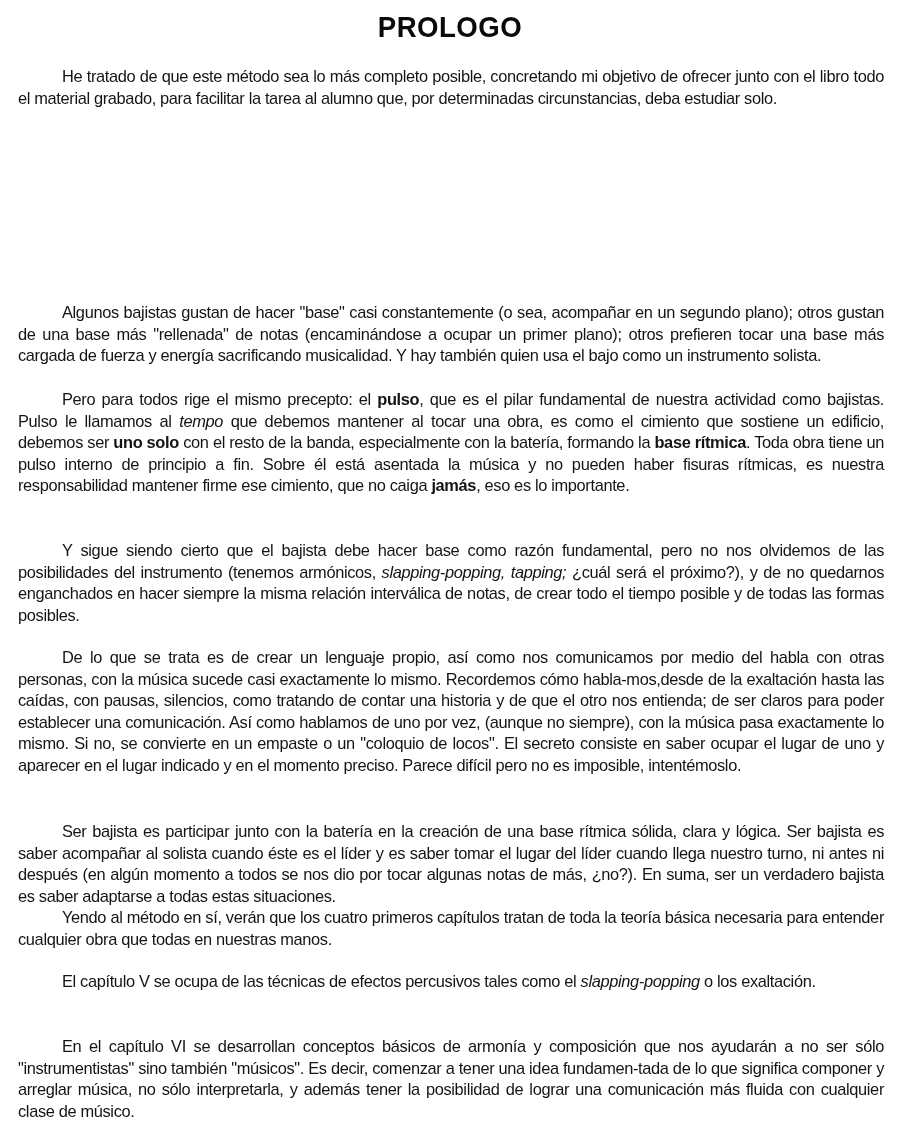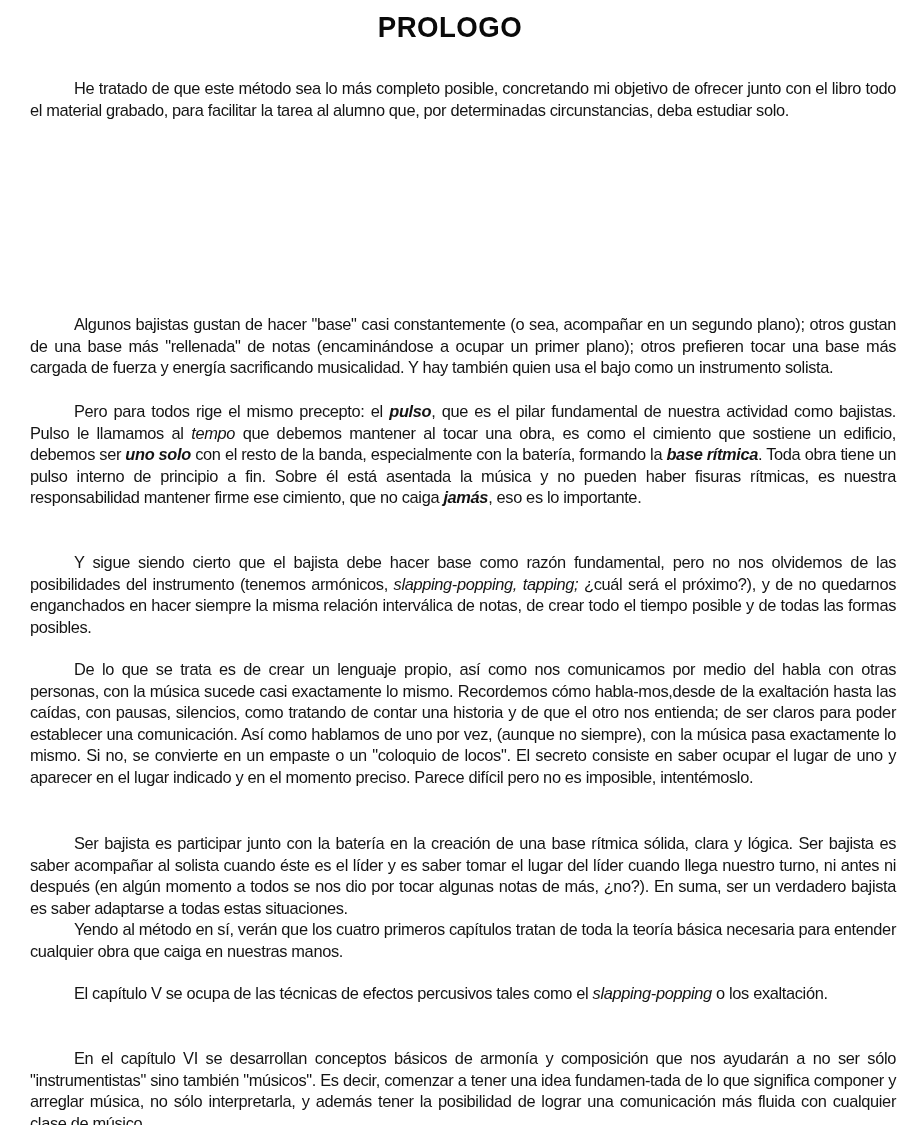--- a/index.html
+++ b/index.html
@@ -34,40 +34,40 @@
       letter-spacing: 0.5px;
       transform: scaleX(0.92);
       transform-origin: center;
       margin: 0;
       color: #0a0a0a;
     }
     .para {
       position: absolute;
       left: 18px;
       width: 866px;
-      margin: 12px;
+      margin: 0;
       font-size: 16.4px;
       line-height: 21.5px;
       text-align: justify;
       text-indent: 44px;
       letter-spacing: -0.35px;
       word-spacing: 0px;
       color: #141414;
     }
-    .para b { font-weight: bold; font-style: italic; }
+    .para b { font-weight: bold; }
     .para i { }
   </style>
 </head>
 <body>
 
 <div class="page">
   <h1 class="title">PROLOGO</h1>
 
   <p class="para" style="top:66px"><span>He tratado de que este método sea lo más completo posible, concretando mi objetivo de ofrecer junto con el libro todo el material grabado, para facilitar la tarea al alumno que, por determinadas circunstancias, deba estudiar solo.</span></p>
   <p class="para" style="top:302px"><span>Algunos bajistas gustan de hacer "base" casi constantemente (o sea, acompañar en un segundo plano); otros gustan de una base más "rellenada" de notas (encaminándose a ocupar un primer plano); otros prefieren tocar una base más cargada de fuerza y energía sacrificando musicalidad. Y hay también quien usa el bajo como un instrumento solista.</span></p>
   <p class="para" style="top:389px"><span>Pero para todos rige el mismo precepto: el </span><b>pulso</b><span>, que es el pilar fundamental de nuestra actividad como bajistas. Pulso le llamamos al </span><i>tempo</i><span> que debemos mantener al tocar una obra, es como el cimiento que sostiene un edificio, debemos ser </span><b>uno solo</b><span> con el resto de la banda, especialmente con la batería, formando la </span><b>base rítmica</b><span>. Toda obra tiene un pulso interno de principio a fin. Sobre él está asentada la música y no pueden haber fisuras rítmicas, es nuestra responsabilidad mantener firme ese cimiento, que no caiga </span><b>jamás</b><span>, eso es lo importante.</span></p>
   <p class="para" style="top:540px"><span>Y sigue siendo cierto que el bajista debe hacer base como razón fundamental, pero no nos olvidemos de las posibilidades del instrumento (tenemos armónicos, </span><i>slapping-popping, tapping;</i><span> ¿cuál será el próximo?), y de no quedarnos enganchados en hacer siempre la misma relación interválica de notas, de crear todo el tiempo posible y de todas las formas posibles.</span></p>
   <p class="para" style="top:647px"><span>De lo que se trata es de crear un lenguaje propio, así como nos comunicamos por medio del habla con otras personas, con la música sucede casi exactamente lo mismo. Recordemos cómo habla-mos,desde de la exaltación hasta las caídas, con pausas, silencios, como tratando de contar una historia y de que el otro nos entienda; de ser claros para poder establecer una comunicación. Así como hablamos de uno por vez, (aunque no siempre), con la música pasa exactamente lo mismo. Si no, se convierte en un empaste o un "coloquio de locos". El secreto consiste en saber ocupar el lugar de uno y aparecer en el lugar indicado y en el momento preciso. Parece difícil pero no es imposible, intentémoslo.</span></p>
   <p class="para" style="top:821px"><span>Ser bajista es participar junto con la batería en la creación de una base rítmica sólida, clara y lógica. Ser bajista es saber acompañar al solista cuando éste es el líder y es saber tomar el lugar del líder cuando llega nuestro turno, ni antes ni después (en algún momento a todos se nos dio por tocar algunas notas de más, ¿no?). En suma, ser un verdadero bajista es saber adaptarse a todas estas situaciones.</span></p>
-  <p class="para" style="top:907px"><span>Yendo al método en sí, verán que los cuatro primeros capítulos tratan de toda la teoría básica necesaria para entender cualquier obra que caiga en nuestras manos.</span></p>
+  <p class="para" style="top:907px"><span>Yendo al método en sí, verán que los cuatro primeros capítulos tratan de toda la teoría básica necesaria para entender cualquier obra que todas en nuestras manos.</span></p>
   <p class="para" style="top:971px"><span>El capítulo V se ocupa de las técnicas de efectos percusivos tales como el </span><i>slapping-popping</i><span> o los exaltación.</span></p>
   <p class="para" style="top:1036px"><span>En el capítulo VI se desarrollan conceptos básicos de armonía y composición que nos ayudarán a no ser sólo "instrumentistas" sino también "músicos". Es decir, comenzar a tener una idea fundamen-tada de lo que significa componer y arreglar música, no sólo interpretarla, y además tener la posibilidad de lograr una comunicación más fluida con cualquier clase de músico.</span></p>
 </div>
 
 </body></html>

